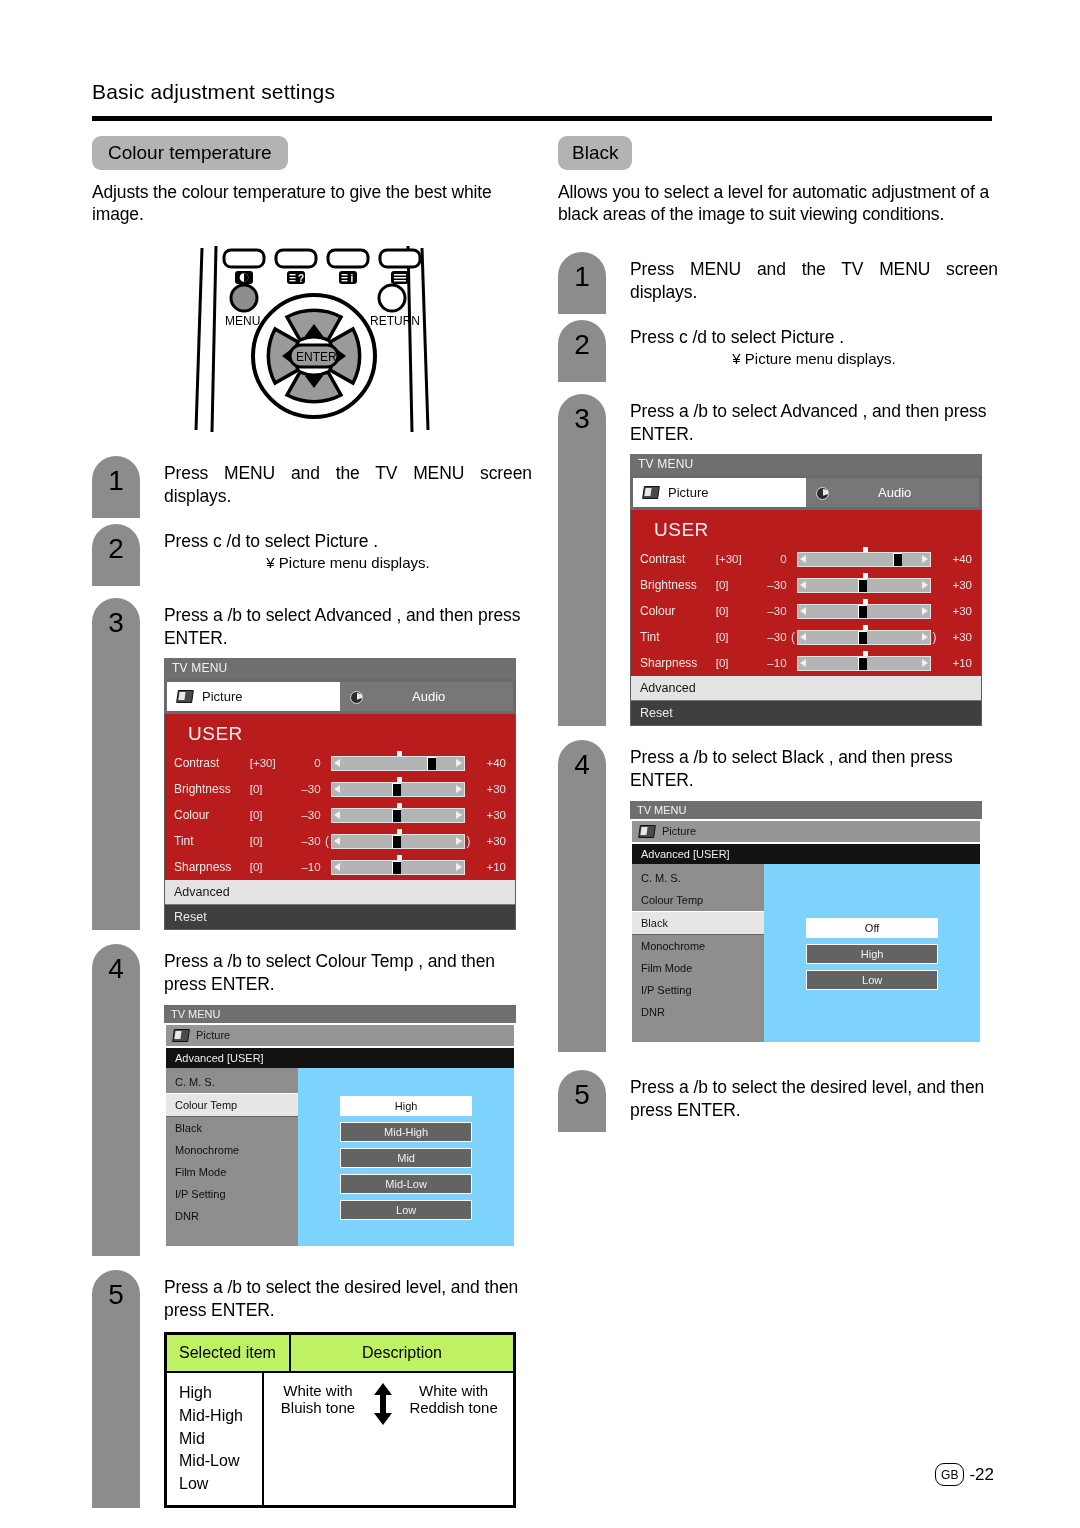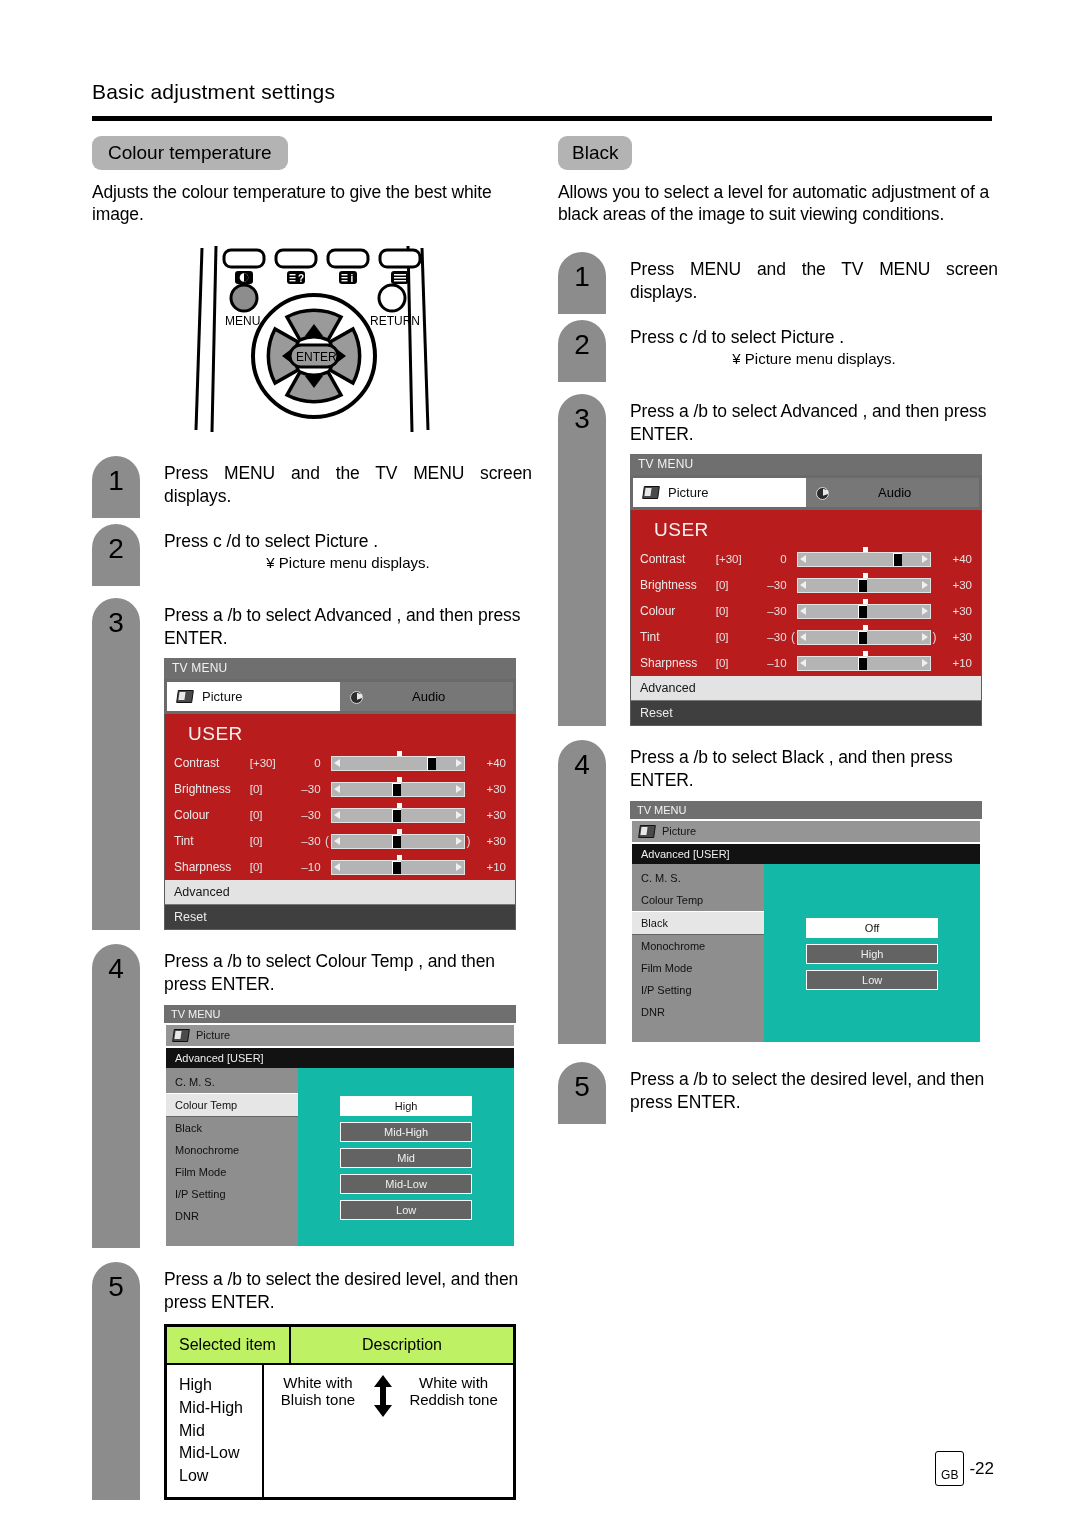--- a/index.html
+++ b/index.html
@@ -76,21 +76,21 @@
     letter-spacing:.2px;
   }
   .osd .tabs { display:flex; background:#6a6a6a; padding:3px; gap:0; }
   .osd .tab {
     flex:1 1 50%;
     display:flex; align-items:center; gap:9px;
     padding:7px 10px;
     font-size:13px;
   }
   .osd .tab.active { background:#fff; color:#111; }
-  .osd .tab.inactive { background:#777777; color:#000000;gap:47px; }
+  .osd .tab.inactive { background:#777777; color:#ffffff;gap:47px; }
 
   .tv-ico { width:16px; height:13px; position:relative; display:inline-block; }
   .tv-ico:before{
     content:""; position:absolute; inset:0;
     background:#4a4a4a; border:1.5px solid #111; border-radius:1px;
     transform:skewX(-8deg);
   }
   .tv-ico:after{
     content:""; position:absolute; left:2px; top:2px; width:6px; height:8px;
     background:#e8e8e8; transform:skewX(-8deg);
@@ -129,21 +129,21 @@
   .listitem { font-size:12.5px; padding:5px 0 5px 9px; margin:0 -9px; }
   .listitem.sel { background:#e3e3e3; color:#161616; }
   .listitem.plain { background:#3f3f3f; color:#ececec; }
 
   
   .adv { width:352px; margin-top:9px; }
   .adv .bar { background:#6f6f6f; color:#f4f4f4; font-size:11px; padding:3px 7px; }
   .adv .pic { background:#959595; color:#151515; font-size:11px; padding:4px 7px;
               display:flex; align-items:center; gap:7px; margin:2px; }
   .adv .advhdr { background:#121212; color:#eee; font-size:11px; padding:4px 9px; margin:0 2px; }
-  .adv .body { display:flex; background:#14b8a6; margin:0 2px 2px 2px; min-height:178px; }
+  .adv .body { display:flex; background:#7dd3fc; margin:0 2px 10px 2px; min-height:178px; }
   .adv .left { width:38%; background:#8e8e8e; padding:3px 0; }
   .adv .left .it { font-size:11px; color:#111; padding:5px 9px; }
   .adv .left .it.sel { background:#e6e6e6; border-top:1px solid #fff; border-bottom:1px solid #666;}
   .adv .right { flex:1 1 auto; position:relative; padding:28px 14px 10px 14px; }
   .adv .opt { height:20px; margin:0 auto 6px auto; width:132px;
               font-size:11px; display:flex; align-items:center; justify-content:center;
               background:#636363; color:#f0f0f0; border:1.5px solid #fff; }
   .adv .opt.sel { background:#fff; color:#111; border-color:#fff; }
 
   
@@ -155,21 +155,21 @@
   .dtable .tbody { display:flex; }
   .dtable .tb1 { width:124px; padding:9px 0 9px 12px; border-right:2px solid #000; }
   .dtable .tb1 div { font-size:16px; line-height:1.42; }
   .dtable .tb2 { flex:1 1 auto; text-align:center; padding:9px 0 9px 0;
                  display:flex; flex-direction:row; justify-content:space-between; }
   .dtable .tb2 .t { font-size:15px; }
   .dtable .arrow { display:flex; justify-content:center; align-items:center; height:44px; }
 
   
   .footer { position:absolute; right:86px; bottom:42px; display:flex; align-items:center; gap:5px; }
-  .gb { border:1.7px solid #000; border-radius:3px; font-size:12px; padding:16px 5px 1px 5px; line-height:1.3; }
+  .gb { border:1.7px solid #000; border-radius:9px; font-size:12px; padding:4px 5px 1px 5px; line-height:1.3; }
   .pnum { font-size:17px; }
 </style>
 </head>
 <body>
 
 <div class="page-head">
   <div class="title">Basic adjustment settings</div>
   <div class="rule"></div>
 </div>
 

